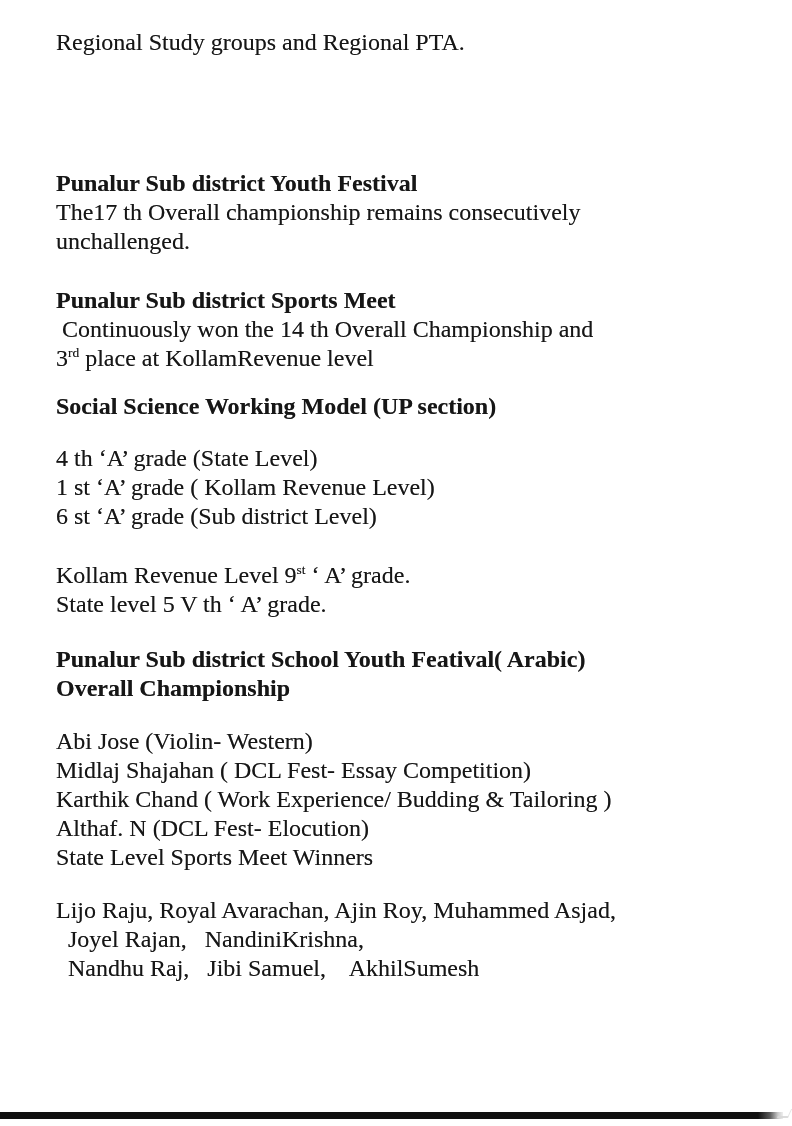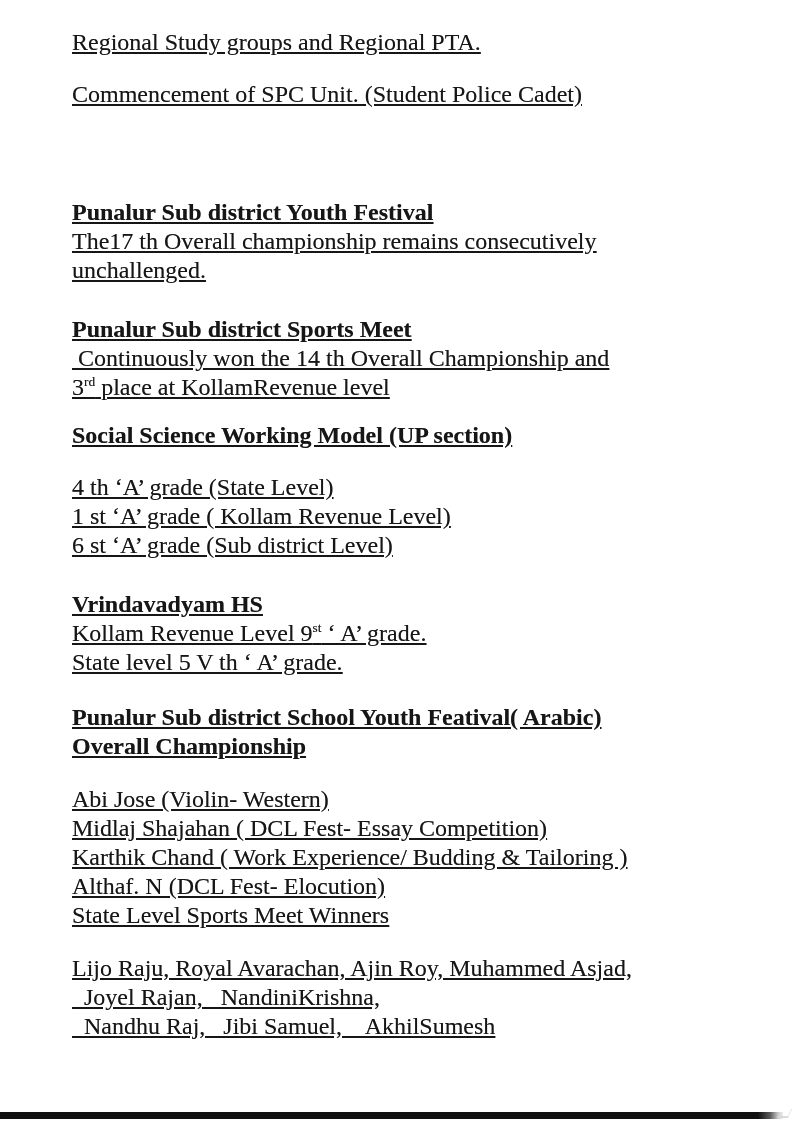--- a/index.html
+++ b/index.html
@@ -11,24 +11,23 @@
     position: relative;
     width: 792px;
     height: 1126px;
     background: #ffffff;
     overflow: hidden;
     font-family: "Liberation Serif", "DejaVu Serif", serif;
     color: #161616;
   }
   .text-block {
     position: absolute;
-    left: 72px;
+    left: 56px;
     top: 28px;
     width: 690px;
-    text-decoration: underline;
   }
   .line {
     font-size: 24px;
     line-height: 29px;
     white-space: pre;
     text-shadow: 0 0 0.6px rgba(0,0,0,0.45);
   }
   .line.heading {
     font-weight: bold;
   }
@@ -64,37 +63,35 @@
     opacity: 0.9;
   }
 </style>
 </head>
 <body>
 
 <div class="page">
   <div class="text-block" id="text-block">
       <div class="line">Regional Study groups and Regional PTA.</div>
       <div class="gap" style="height: 23px;"></div>
-      <div class="line">Commencement of SPC Unit. (Student Police Cadet)</div>
       <div class="gap" style="height: 89px;"></div>
       <div class="line heading">Punalur Sub district Youth Festival</div>
       <div class="line">The17 th Overall championship remains consecutively</div>
       <div class="line">unchallenged.</div>
       <div class="gap" style="height: 30px;"></div>
       <div class="line heading">Punalur Sub district Sports Meet</div>
       <div class="line"> Continuously won the 14 th Overall Championship and</div>
       <div class="line"><span>3</span><sup>rd</sup><span> place at KollamRevenue level</span></div>
       <div class="gap" style="height: 19px;"></div>
       <div class="line heading">Social Science Working Model (UP section)</div>
       <div class="gap" style="height: 23px;"></div>
       <div class="line">4 th ‘A’ grade (State Level)</div>
       <div class="line">1 st ‘A’ grade ( Kollam Revenue Level)</div>
       <div class="line">6 st ‘A’ grade (Sub district Level)</div>
       <div class="gap" style="height: 30px;"></div>
-      <div class="line heading">Vrindavadyam HS</div>
       <div class="line"><span>Kollam Revenue Level 9</span><sup>st</sup><span> ‘ A’ grade.</span></div>
       <div class="line">State level 5 V th ‘ A’ grade.</div>
       <div class="gap" style="height: 26px;"></div>
       <div class="line heading">Punalur Sub district School Youth Featival( Arabic)</div>
       <div class="line heading">Overall Championship</div>
       <div class="gap" style="height: 24px;"></div>
       <div class="line">Abi Jose (Violin- Western)</div>
       <div class="line">Midlaj Shajahan ( DCL Fest- Essay Competition)</div>
       <div class="line">Karthik Chand ( Work Experience/ Budding &amp; Tailoring )</div>
       <div class="line">Althaf. N (DCL Fest- Elocution)</div>

